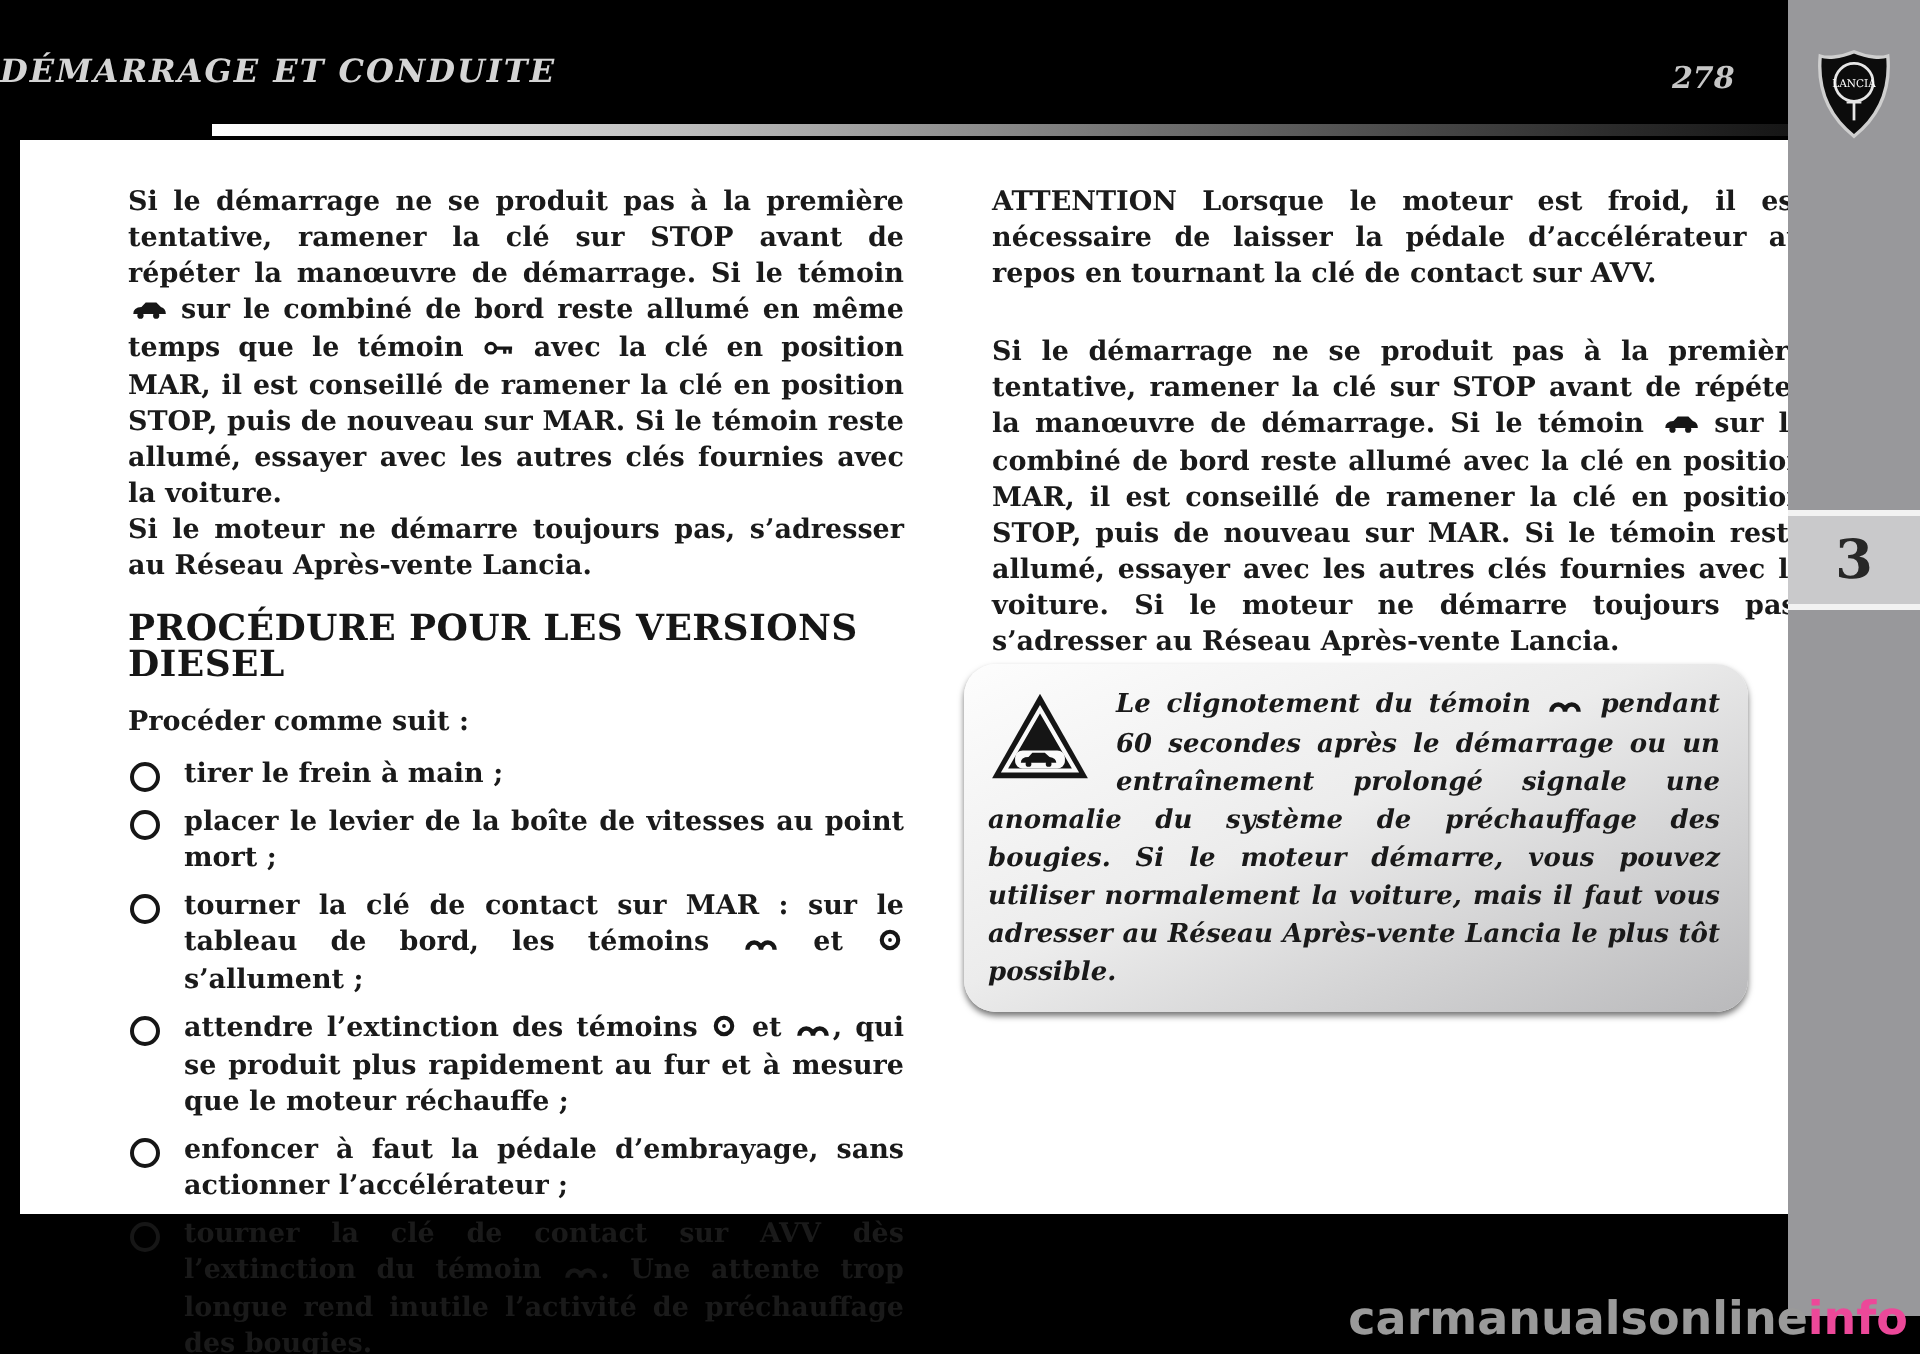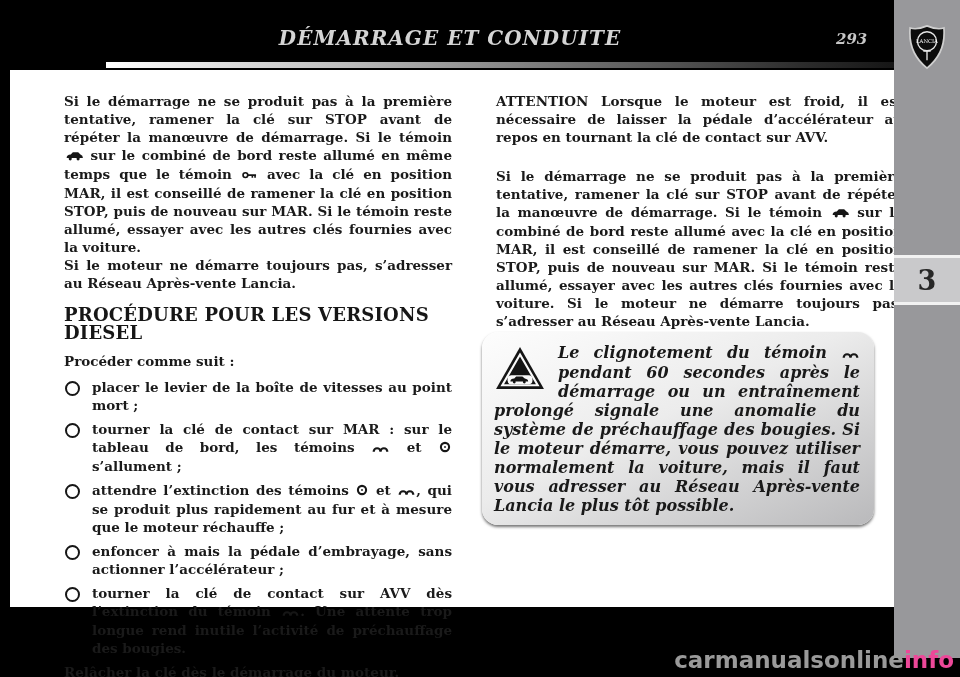--- a/index.html
+++ b/index.html
@@ -1,21 +1,21 @@
 <!DOCTYPE html>
 <html><head>
 <meta charset="utf-8">
 <style>
   html,body{margin:0;padding:0;background:#000;}
   .page{position:relative;width:960px;height:677px;background:#000;overflow:hidden;
         font-family:"DejaVu Serif", serif;}
 
   
-  .page-title{position:absolute;top:26px;left:0;width:900px;text-align:center;
-              color:#d4d4d4;font-size:20px;font-weight:bold;font-style:italic;letter-spacing:1px;}
+  .page-title{position:absolute;top:26px;left:0;width:900px;text-align:left;
+              color:#d4d4d4;font-size:16px;font-weight:bold;font-style:italic;letter-spacing:1px;}
   .page-number{position:absolute;top:30px;left:836px;color:#c6c6c6;font-size:15px;
                font-weight:bold;font-style:italic;}
   .header-rule{position:absolute;top:62px;left:106px;width:792px;height:6px;
                background:linear-gradient(to right,#ffffff,#bdbdbd 30%,#6e6e6e 60%,#2c2c2c 88%,#151515);}
 
   
   .content{position:absolute;left:10px;top:70px;width:892px;height:537px;background:#fff;}
   .col{position:absolute;top:22px;color:var(--text,#1a1a1a);font-size:13.5px;line-height:18px;
        text-align:justify;font-weight:bold;}
   .col-left{left:54px;width:388px;}
@@ -35,21 +35,21 @@
   
   .inline-icon{display:inline-block;vertical-align:-1px;margin:0 1px;color:#161616;}
   .inline-icon svg{display:inline-block;vertical-align:baseline;}
 
   
   .warning-box{position:absolute;left:472px;top:262px;width:392px;min-height:148px;
                box-sizing:border-box;border-radius:16px;padding:11px 14px 10px 12px;
                background:linear-gradient(155deg,#fdfdfd 0%,#ececec 45%,#b9b9bb 100%);
                box-shadow:0 2px 3px rgba(0,0,0,.55);}
   .warning-triangle{float:left;width:52px;height:46px;margin:2px 12px 2px 0;}
-  .warning-text{margin:0;font-style:italic;font-weight:bold;font-size:16px;line-height:19px;
+  .warning-text{margin:0;font-style:italic;font-weight:bold;font-size:13px;line-height:19px;
                 color:#191919;text-align:justify;}
 
   
   .sidebar{position:absolute;left:894px;top:0;width:66px;height:658px;background:var(--sidebar-gray,#98989b);}
   .lancia-logo{position:absolute;top:24px;left:14px;width:38px;height:46px;display:block;}
   .chapter-tab{position:absolute;top:255px;left:0;width:66px;height:44px;
                background:var(--tab-gray,#c9c9cb);border-top:3px solid #f2f2f2;border-bottom:3px solid #f2f2f2;
                display:flex;align-items:center;justify-content:center;
                font-size:27px;font-weight:bold;color:#272727;font-family:"DejaVu Serif",serif;}
 
@@ -58,38 +58,42 @@
              font-weight:bold;font-size:23px;}
   .wm-main{color:#9a9a9a;}
   .wm-suffix{color:#ec4899;text-align:center;}
 </style>
 </head>
 <body>
 
 <div class="page" style="--text: #1a1a1a; --sidebar-gray: #98989b; --tab-gray: #c9c9cb;">
 
   <div class="page-title">DÉMARRAGE ET CONDUITE</div>
-  <div class="page-number">293</div>
+  <div class="page-number">278</div>
   <div class="header-rule"></div>
 
   <div class="content">
 
     <div class="col col-left">
       <p>Si le démarrage ne se produit pas à la première tentative, ramener la clé sur STOP avant de répéter la manœuvre de démarrage. Si le témoin <span class="inline-icon"><svg viewBox="0 0 22 13" width="18" height="11">
               <path d="M2 9.5 q0 -4 5 -4.2 l2.6 -2.8 h6.5 l2.8 2.8 q3 1 3 4.2 z" fill="currentColor"></path>
               <circle cx="6.4" cy="10.6" r="1.9" fill="currentColor"></circle>
               <circle cx="16" cy="10.6" r="1.9" fill="currentColor"></circle>
             </svg></span> sur le combiné de bord reste allumé en même temps que le témoin <span class="inline-icon"><svg viewBox="0 0 18 11" width="15" height="9">
               <circle cx="4" cy="5" r="2.9" fill="none" stroke="currentColor" stroke-width="2"></circle>
               <path d="M7 5 h10 M12.5 5 v3.4 M15.8 5 v3.4" fill="none" stroke="currentColor" stroke-width="2"></path>
             </svg></span> avec la clé en position MAR, il est conseillé de ramener la clé en position STOP, puis de nouveau sur MAR. Si le témoin reste allumé, essayer avec les autres clés fournies avec la voiture.</p>
       <p>Si le moteur ne démarre toujours pas, s’adresser au Réseau Après-vente Lancia.</p>
       <h2 class="section-heading">PROCÉDURE POUR LES VERSIONS DIESEL</h2>
       <p class="intro">Procéder comme suit :</p>
       <ul class="bullet-list">
+          <li class="bullet-item">
+            <span class="bullet-marker"></span>
+            <span class="bullet-text">tirer le frein à main ;</span>
+          </li>
           <li class="bullet-item">
             <span class="bullet-marker"></span>
             <span class="bullet-text">placer le levier de la boîte de vitesses au point mort ;</span>
           </li>
           <li class="bullet-item">
             <span class="bullet-marker"></span>
             <span class="bullet-text">tourner la clé de contact sur MAR : sur le tableau de bord, les témoins <span class="inline-icon"><svg viewBox="0 0 20 11" width="17" height="10">
                   <path d="M2 10 a4 4.2 0 1 1 8 0 a4 4.2 0 1 1 8 0" fill="none" stroke="currentColor" stroke-width="2.6"></path>
                 </svg></span> et <span class="inline-icon"><svg viewBox="0 0 14 14" width="12" height="12">
                   <circle cx="7" cy="7" r="4.8" fill="none" stroke="currentColor" stroke-width="2.4"></circle>
@@ -100,21 +104,21 @@
             <span class="bullet-marker"></span>
             <span class="bullet-text">attendre l’extinction des témoins <span class="inline-icon"><svg viewBox="0 0 14 14" width="12" height="12">
                   <circle cx="7" cy="7" r="4.8" fill="none" stroke="currentColor" stroke-width="2.4"></circle>
                   <circle cx="7" cy="7" r="1.1" fill="currentColor"></circle>
                 </svg></span> et <span class="inline-icon"><svg viewBox="0 0 20 11" width="17" height="10">
                   <path d="M2 10 a4 4.2 0 1 1 8 0 a4 4.2 0 1 1 8 0" fill="none" stroke="currentColor" stroke-width="2.6"></path>
                 </svg></span>, qui se produit plus rapidement au fur et à mesure que le moteur réchauffe ;</span>
           </li>
           <li class="bullet-item">
             <span class="bullet-marker"></span>
-            <span class="bullet-text">enfoncer à mais la pédale d’embrayage, sans actionner l’accélérateur ;</span>
+            <span class="bullet-text">enfoncer à faut la pédale d’embrayage, sans actionner l’accélérateur ;</span>
           </li>
           <li class="bullet-item">
             <span class="bullet-marker"></span>
             <span class="bullet-text">tourner la clé de contact sur AVV dès l’extinction du témoin <span class="inline-icon"><svg viewBox="0 0 20 11" width="17" height="10">
                   <path d="M2 10 a4 4.2 0 1 1 8 0 a4 4.2 0 1 1 8 0" fill="none" stroke="currentColor" stroke-width="2.6"></path>
                 </svg></span>. Une attente trop longue rend inutile l’activité de préchauffage des bougies.</span>
           </li>
         </ul>
       <p class="outro">Relâcher la clé dès le démarrage du moteur.</p>
     </div>

